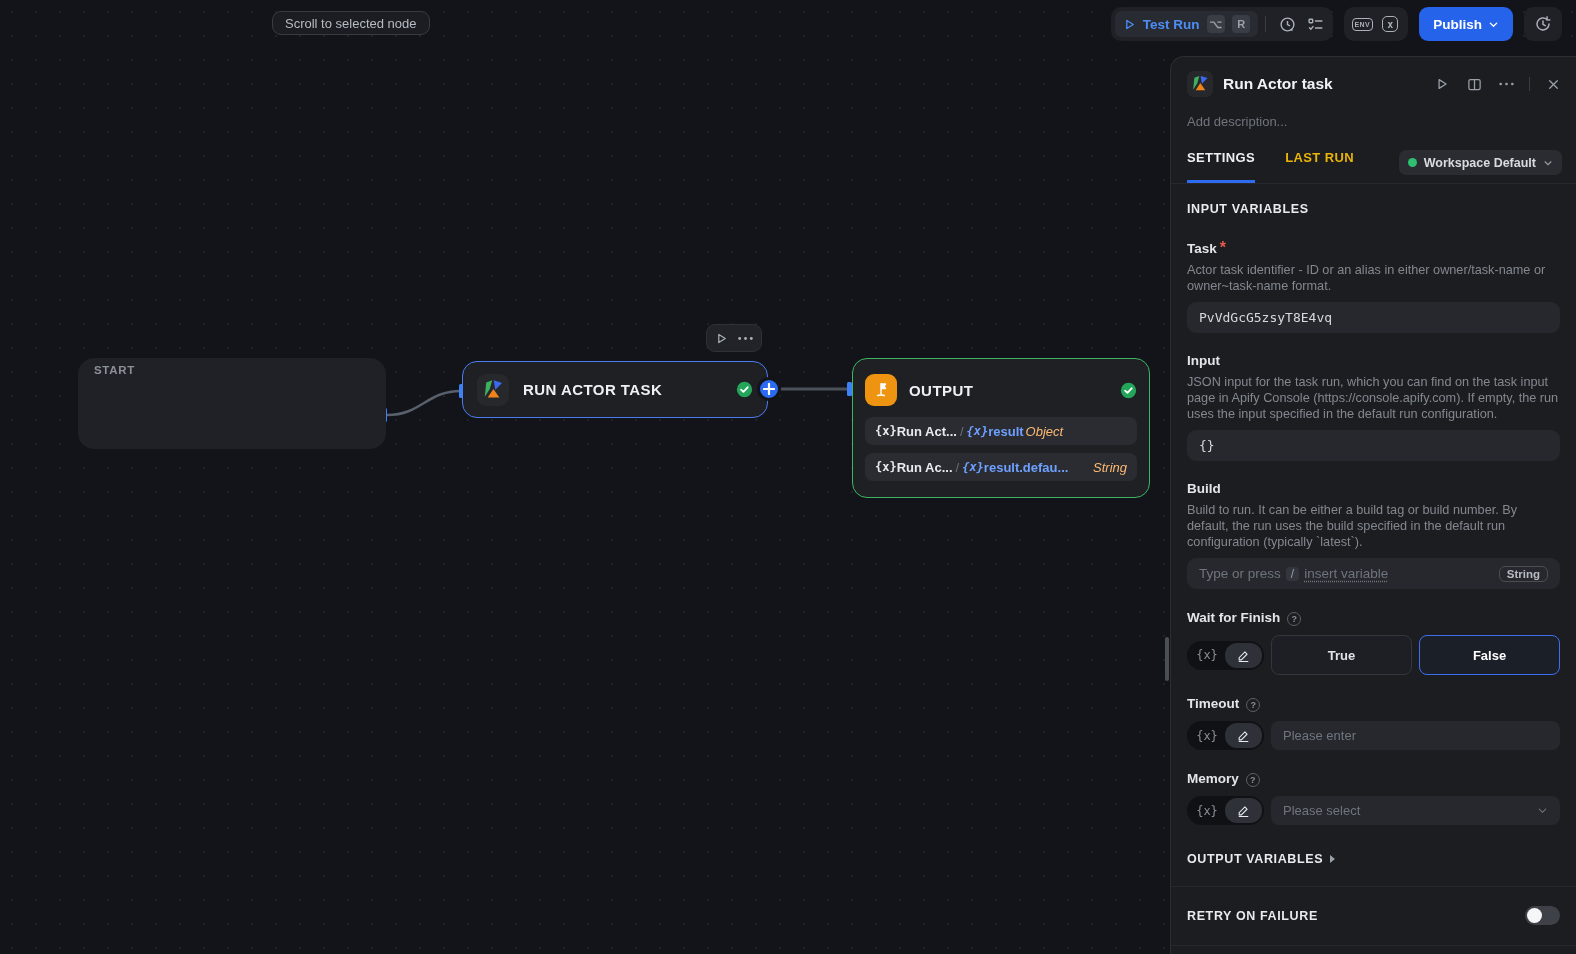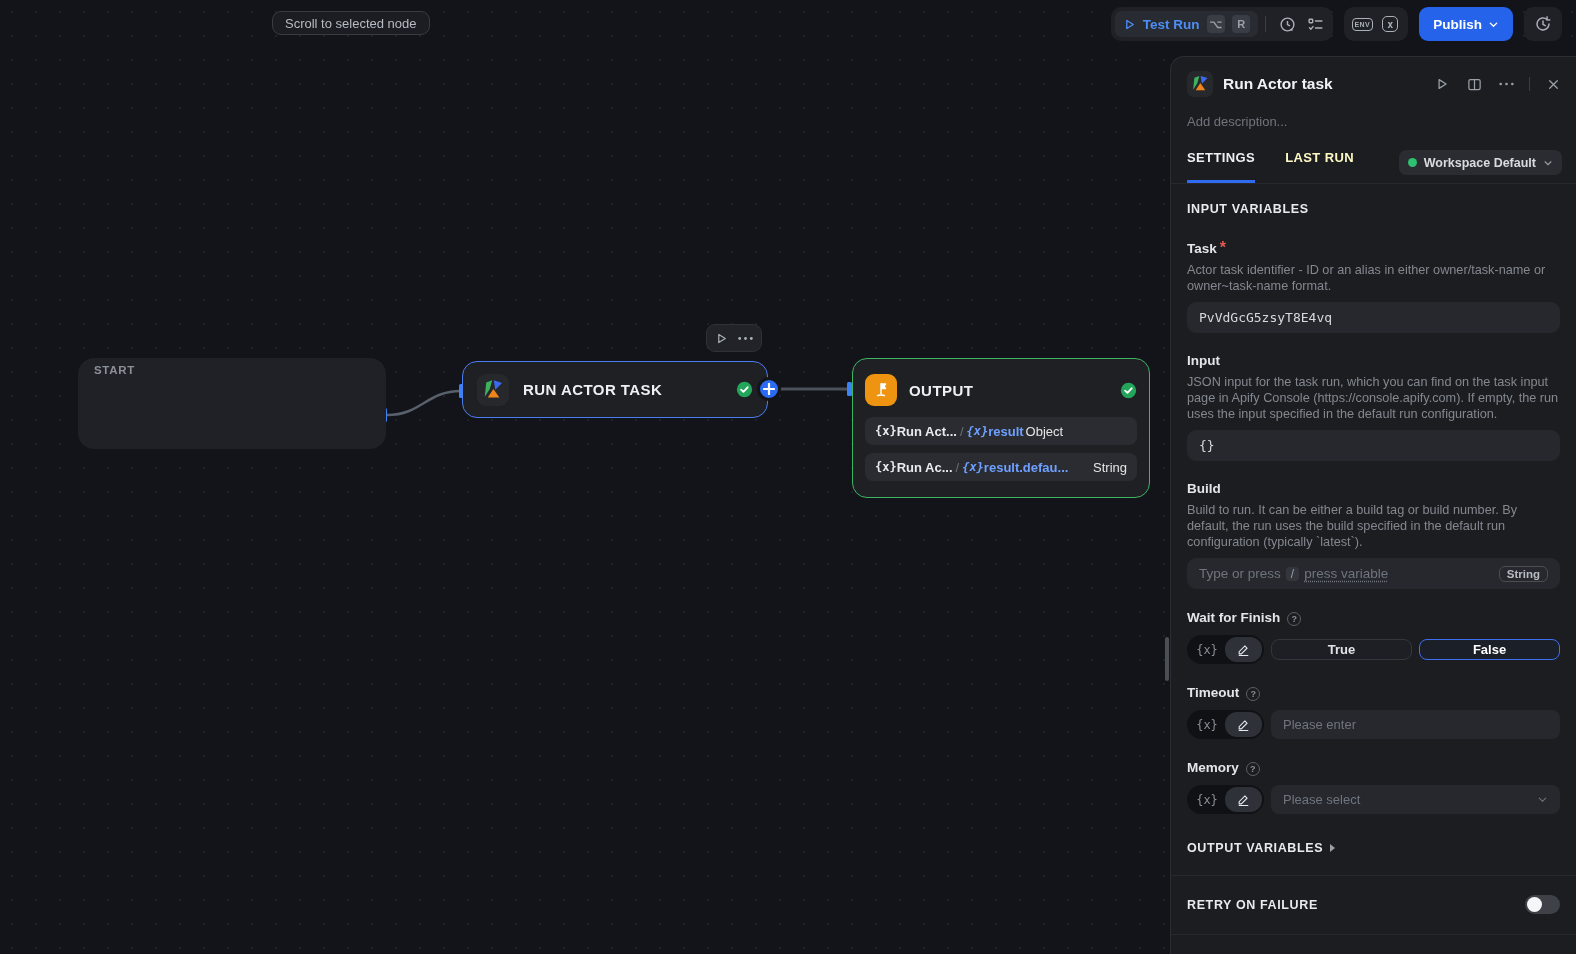--- a/index.html
+++ b/index.html
@@ -56,21 +56,21 @@
   .node-out .nhead { display:flex; align-items:center; gap:12px; height:38px; }
   .varrow {
     display:flex; align-items:center; background:#2a2c31; border-radius:8px; height:28px; padding:0 10px;
     font-size:13px; white-space:nowrap; overflow:hidden;
   }
   .varrow .vicon { font-family:"DejaVu Sans Mono", monospace; font-weight:700; color:#e8eaee; font-size:12px; }
   .varrow .vname { font-weight:800; color:#e8eaee; }
   .varrow .vslash { color:#6b7078; margin:0 3px; }
   .varrow .vpicon { font-family:"DejaVu Sans Mono", monospace; font-weight:700; color:#6ea0ff; font-size:12px; font-style:italic; }
   .varrow .vpath { font-weight:800; color:#6ea0ff; }
-  .varrow .vtype { color:#e5e5e5; margin-left:2px; }
+  .varrow .vtype { color:#fdba74; margin-left:2px;font-style:italic; }
   .varrow .vtype.right { margin-left:auto; }
   .node-toolbar {
     position:absolute; left:706px; top:324px; height:28px; padding:0 8px; display:flex; align-items:center; gap:10px;
     background:#212329; border:1px solid #2e3137; border-radius:9px; color:#aab0b8; z-index:5;
   }
   .plus-circle {
     position:absolute; left:757px; top:377px; width:24px; height:24px; border-radius:50%;
     background:#2b6bf3; border:3px solid #131419; display:flex; align-items:center; justify-content:center; z-index:6; cursor:pointer;
   }
 
@@ -83,21 +83,21 @@
   .p-head { padding:14px 14px 0 16px; }
   .p-head-row { display:flex; align-items:center; gap:10px; }
   .p-title { font-size:15.5px; font-weight:800; color:#f0f2f4; flex:1; }
   .p-icons { display:flex; align-items:center; gap:14px; color:#9aa0a8; }
   .p-icons .pi { width:18px; height:18px; display:flex; align-items:center; justify-content:center; cursor:pointer; }
   .p-divider-v { width:1px; height:14px; background:#3a3d42; }
   .p-desc { color:#6f747d; font-size:13px; margin:17px 0 0 0; cursor:text; }
   .p-tabs { display:flex; margin-top:21px; position:relative;gap:8px; }
   .p-tab { font-size:13px; font-weight:800; letter-spacing:.03em; margin-right:22px; padding-bottom:11px; cursor:pointer; }
   .p-tab.active { color:#eef0f3; border-bottom:3px solid #2f6bf0; }
-  .p-tab.inactive { color:#fef9c3; }
+  .p-tab.inactive { color:#eab308; }
   .ws-chip {
     margin-left:auto; margin-bottom:8px; display:flex; align-items:center; gap:7px; background:#2a2c31; border-radius:7px;
     height:25px; padding:0 9px; color:#d8dbdf; font-size:12.5px; font-weight:600; cursor:pointer;
   }
   .ws-dot { width:9px; height:9px; border-radius:50%; background:#2fbf71; }
   .p-body { flex:1; overflow:hidden; border-top:1px solid #26282d; padding:18px 16px 0 16px; }
   .sec-heading { font-size:12.5px; font-weight:800; letter-spacing:.05em; color:#e8eaee; }
   .fld-label { font-size:13.5px; font-weight:700; color:#e3e5e9; }
   .req { color:#e5584f; margin-left:3px; font-weight:700; }
   .fld-desc { font-size:12.7px; line-height:16px; color:#83888f; margin-top:5px; }
@@ -109,21 +109,21 @@
   .ph { color:#6f757e; }
   .ph-key { background:#33363c; border-radius:4px; padding:0 5px; margin:0 5px; color:#9aa0a8; font-size:12px; }
   .ph-link { color:#6f757e; text-decoration:underline dotted; text-underline-offset:3px; }
   .type-chip { margin-left:auto; border:1px solid #4a4d54; border-radius:6px; padding:1px 7px; font-size:11.5px; color:#b7bbc3; font-weight:600; }
   .q-icon { width:14px; height:14px; border-radius:50%; border:1.2px solid #5a5f67; color:#8a8f98; font-size:9px; font-weight:700;
             display:inline-flex; align-items:center; justify-content:center; margin-left:7px; }
   .ctl-row { display:flex; align-items:center; gap:7px; margin-top:9px; }
   .var-toggle { display:flex; align-items:center; background:#101114; border-radius:15px; height:29px; padding:2px; }
   .var-toggle .vt-x { width:36px; text-align:center; color:#8a8f98; font-size:12px; font-family:"DejaVu Sans Mono", monospace; cursor:pointer; }
   .var-toggle .vt-pen { width:37px; height:25px; background:#2e3238; border-radius:12px; display:flex; align-items:center; justify-content:center; color:#e8eaee; cursor:pointer; }
-  .bool-btn { flex:1; height:21px; border-radius:8px; display:flex; align-items:center; justify-content:center; font-size:13px; font-weight:600; cursor:pointer; }
+  .bool-btn { flex:1; height:40px; border-radius:8px; display:flex; align-items:center; justify-content:center; font-size:13px; font-weight:600; cursor:pointer; }
   .bool-true { background:#1d1f24; border:1px solid #33363c; color:#dfe2e6; }
   .bool-false { background:#1b1f27; border:1.5px solid #3e6ff0; color:#fff; }
   .ctl-inp { flex:1; height:29px; background:#26282d; border-radius:8px; display:flex; align-items:center; padding:0 12px; font-size:13px; cursor:text; }
   .sel-chevron { margin-left:auto; color:#6f757e; }
   .collapse-head { display:flex; align-items:center; gap:7px; margin-top:27px; cursor:pointer; }
   .tri { width:0; height:0; border-left:5px solid #9aa0a8; border-top:4px solid transparent; border-bottom:4px solid transparent; }
   .hr { height:1px; background:#26282d; margin:20px -16px 0 -16px; }
   .row-between { display:flex; align-items:center; justify-content:space-between; margin-top:19px; }
   .switch { width:35px; height:19px; border-radius:10px; background:#3e4248; position:relative; cursor:pointer; }
   .switch .knob { position:absolute; left:2px; top:2px; width:15px; height:15px; border-radius:50%; background:#f5f6f7; }
@@ -338,21 +338,21 @@
             <span>{}</span>
           </div>
       </div>
 
       <div style="margin-top:18px;">
         <span class="fld-label">Build</span>
         <div class="fld-desc">Build to run. It can be either a build tag or build number. By default, the run uses the build specified in the default run configuration (typically `latest`).</div>
         <div class="inp">
           <span class="ph">Type or press</span>
           <span class="ph-key">/</span>
-          <span class="ph-link">press variable</span>
+          <span class="ph-link">insert variable</span>
           <span class="type-chip">String</span>
         </div>
       </div>
 
       <div style="margin-top:19px;">
         <span class="fld-label">Wait for Finish</span><span class="q-icon">?</span>
         <div class="ctl-row">
           <div class="var-toggle">
             <span class="vt-x">{x}</span>
             <span class="vt-pen">

